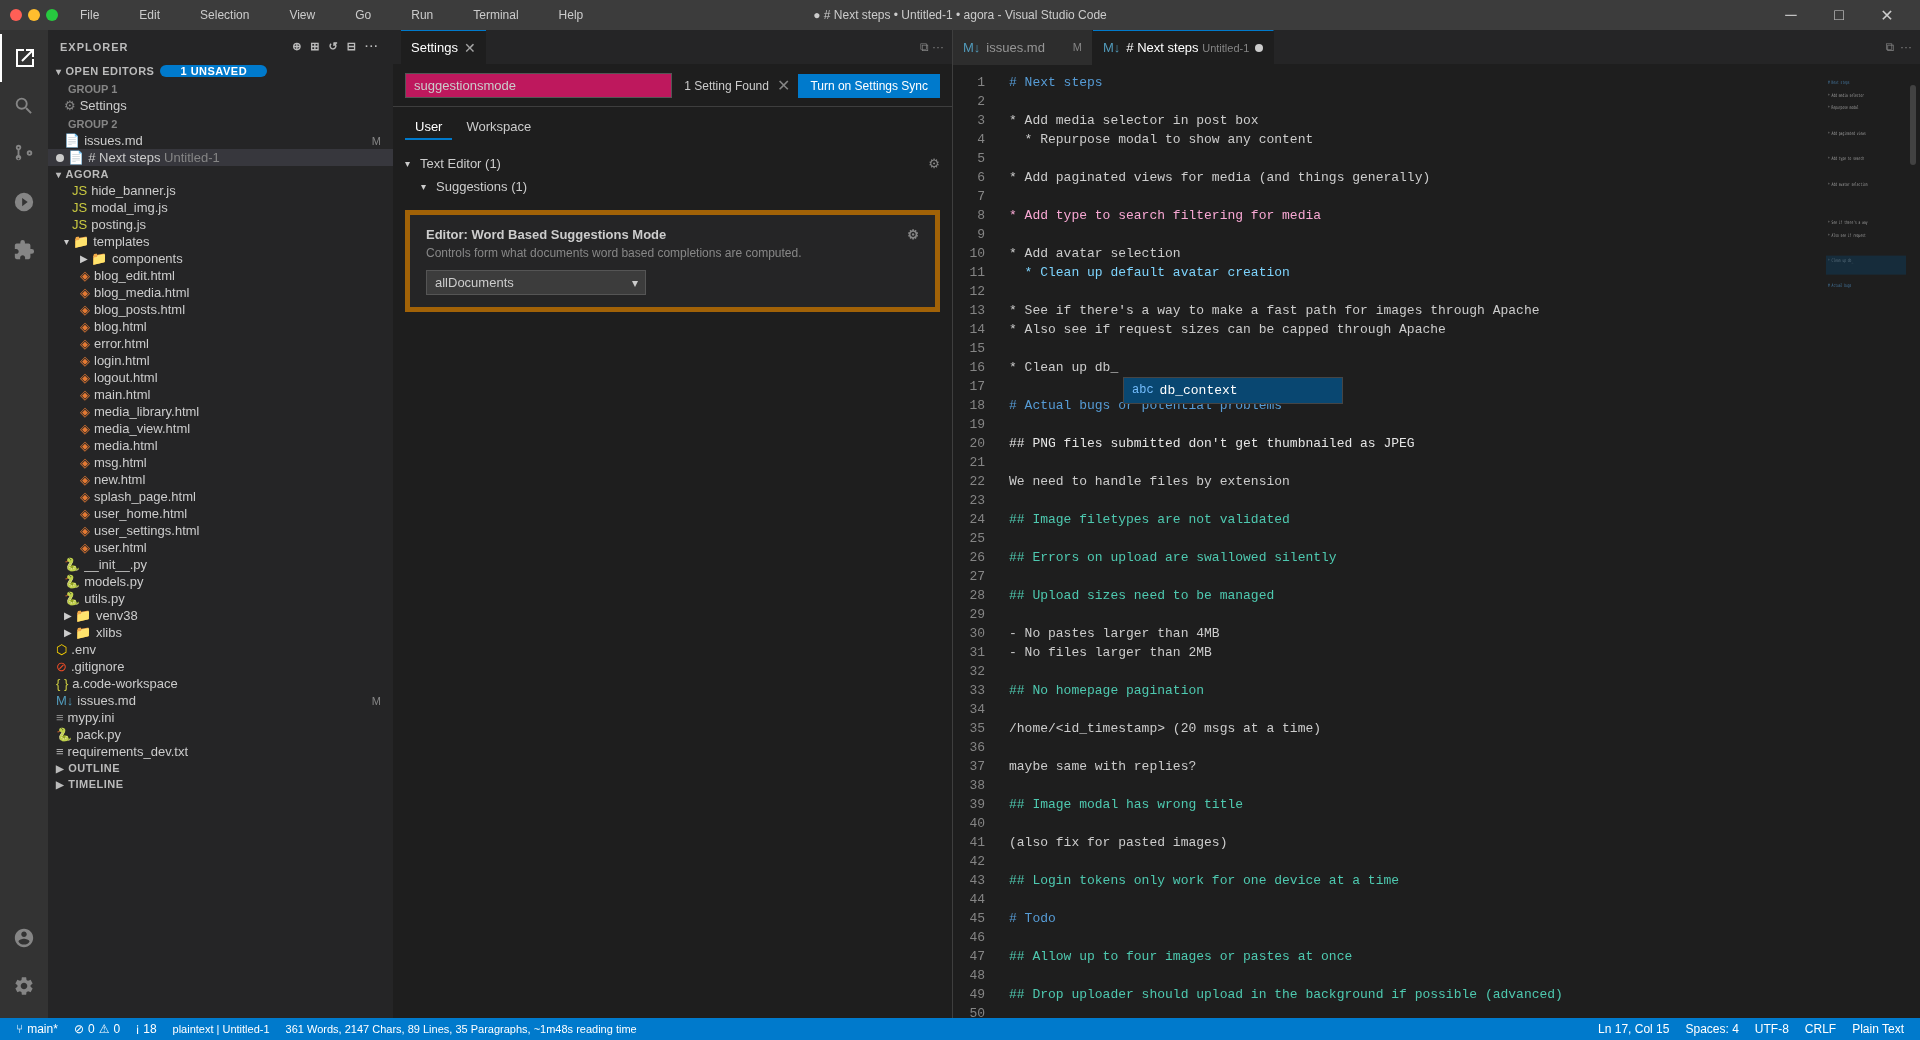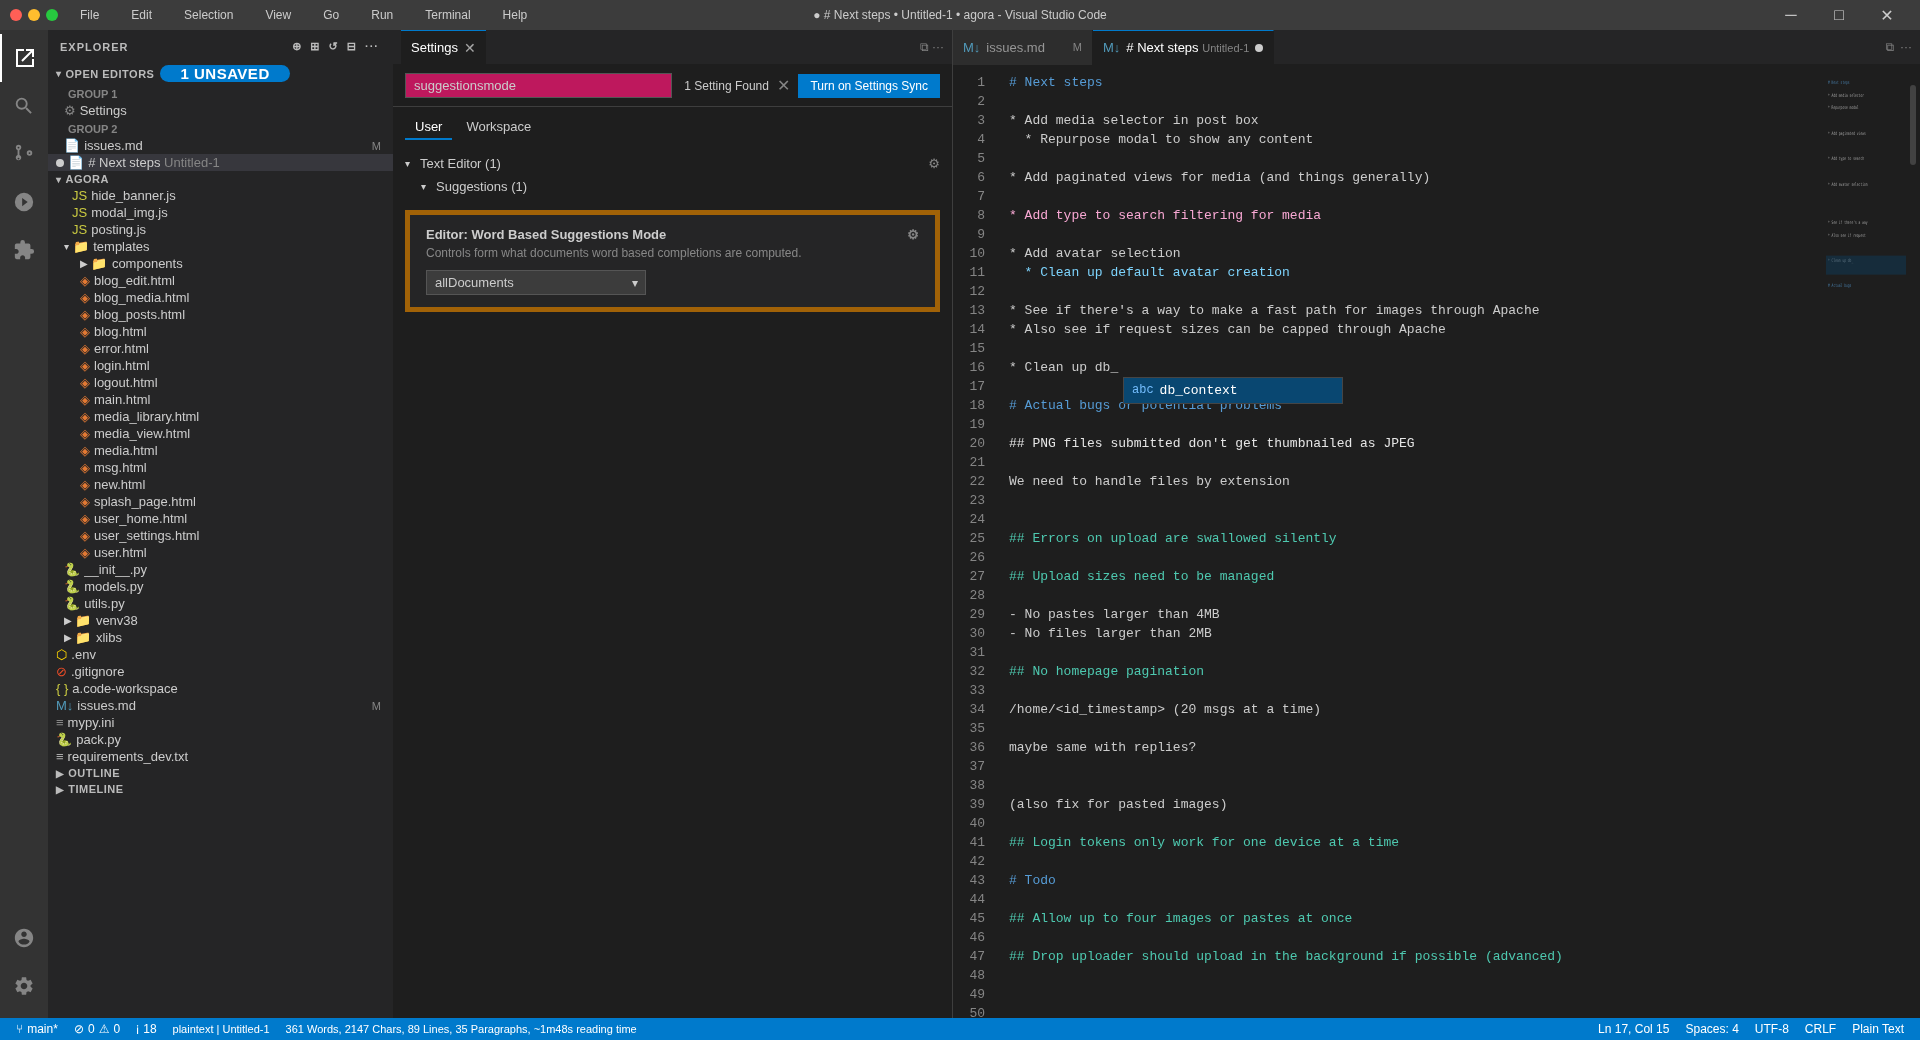--- a/index.html
+++ b/index.html
@@ -29,21 +29,21 @@
     .titlebar-traffic {
       display: flex;
       gap: 6px;
       align-items: center;
     }
     .traffic-dot {
       width: 12px; height: 12px; border-radius: 50%;
     }
     .titlebar-menu {
       display: flex;
-      gap: 20px;
+      gap: 28px;
       margin-left: 8px;
       font-size: 12px;
       color: #ccc;
     }
     .titlebar-menu span {
       cursor: pointer;
       padding: 2px 6px;
     }
     .titlebar-title {
       position: absolute;
@@ -136,21 +136,21 @@
       font-size: 11px;
       font-weight: 600;
       text-transform: uppercase;
       letter-spacing: 0.5px;
     }
     .section-arrow { margin-right: 4px; font-size: 10px; }
 
     .open-editors-badge {
       background: #007acc;
       color: white;
-      font-size: 15px;
+      font-size: 11px;
       padding: 0 20px;
       border-radius: 10px;
       margin-left: 6px;
       text-align: center;
     }
 
     .file-item {
       display: flex;
       align-items: center;
       padding: 1px 0 1px 0;
@@ -963,34 +963,36 @@
               <div class="code-line"><span style="color:#cccccc;">* Also see if request sizes can be capped through Apache</span></div>
               <div class="code-line"><span style="color:#cccccc;"></span></div>
               <div class="code-line"><span style="color:#cccccc;">* Clean up db_</span></div>
               <div class="code-line" style="position:relative;background:#1e1e1e;"><span style="color:#cccccc;"></span><div class="autocomplete-popup" style="position:absolute;top:0;left:130px;"><div class="autocomplete-item"><span class="autocomplete-icon">abc</span><span>db_context</span></div></div></div>
               <div class="code-line"><span style="color:#569cd6;"># Actual bugs or potential problems</span></div>
               <div class="code-line"><span style="color:#cccccc;"></span></div>
               <div class="code-line"><span style="color:#e5e5e5;">## PNG files submitted don't get thumbnailed as JPEG</span></div>
               <div class="code-line"><span style="color:#cccccc;"></span></div>
               <div class="code-line"><span style="color:#cccccc;">We need to handle files by extension</span></div>
               <div class="code-line"><span style="color:#cccccc;"></span></div>
+              <div class="code-line"><span style="color:#4ec9b0;">## Image filetypes are not validated</span></div>
               <div class="code-line"><span style="color:#cccccc;"></span></div>
               <div class="code-line"><span style="color:#4ec9b0;">## Errors on upload are swallowed silently</span></div>
               <div class="code-line"><span style="color:#cccccc;"></span></div>
               <div class="code-line"><span style="color:#4ec9b0;">## Upload sizes need to be managed</span></div>
               <div class="code-line"><span style="color:#cccccc;"></span></div>
               <div class="code-line"><span style="color:#cccccc;">- No pastes larger than 4MB</span></div>
               <div class="code-line"><span style="color:#cccccc;">- No files larger than 2MB</span></div>
               <div class="code-line"><span style="color:#cccccc;"></span></div>
               <div class="code-line"><span style="color:#4ec9b0;">## No homepage pagination</span></div>
               <div class="code-line"><span style="color:#cccccc;"></span></div>
               <div class="code-line"><span style="color:#cccccc;">/home/&lt;id_timestamp&gt; (20 msgs at a time)</span></div>
               <div class="code-line"><span style="color:#cccccc;"></span></div>
               <div class="code-line"><span style="color:#cccccc;">maybe same with replies?</span></div>
               <div class="code-line"><span style="color:#cccccc;"></span></div>
+              <div class="code-line"><span style="color:#4ec9b0;">## Image modal has wrong title</span></div>
               <div class="code-line"><span style="color:#cccccc;"></span></div>
               <div class="code-line"><span style="color:#cccccc;">(also fix for pasted images)</span></div>
               <div class="code-line"><span style="color:#cccccc;"></span></div>
               <div class="code-line"><span style="color:#4ec9b0;">## Login tokens only work for one device at a time</span></div>
               <div class="code-line"><span style="color:#cccccc;"></span></div>
               <div class="code-line"><span style="color:#569cd6;"># Todo</span></div>
               <div class="code-line"><span style="color:#cccccc;"></span></div>
               <div class="code-line"><span style="color:#4ec9b0;">## Allow up to four images or pastes at once</span></div>
               <div class="code-line"><span style="color:#cccccc;"></span></div>
               <div class="code-line"><span style="color:#4ec9b0;">## Drop uploader should upload in the background if possible (advanced)</span></div>

